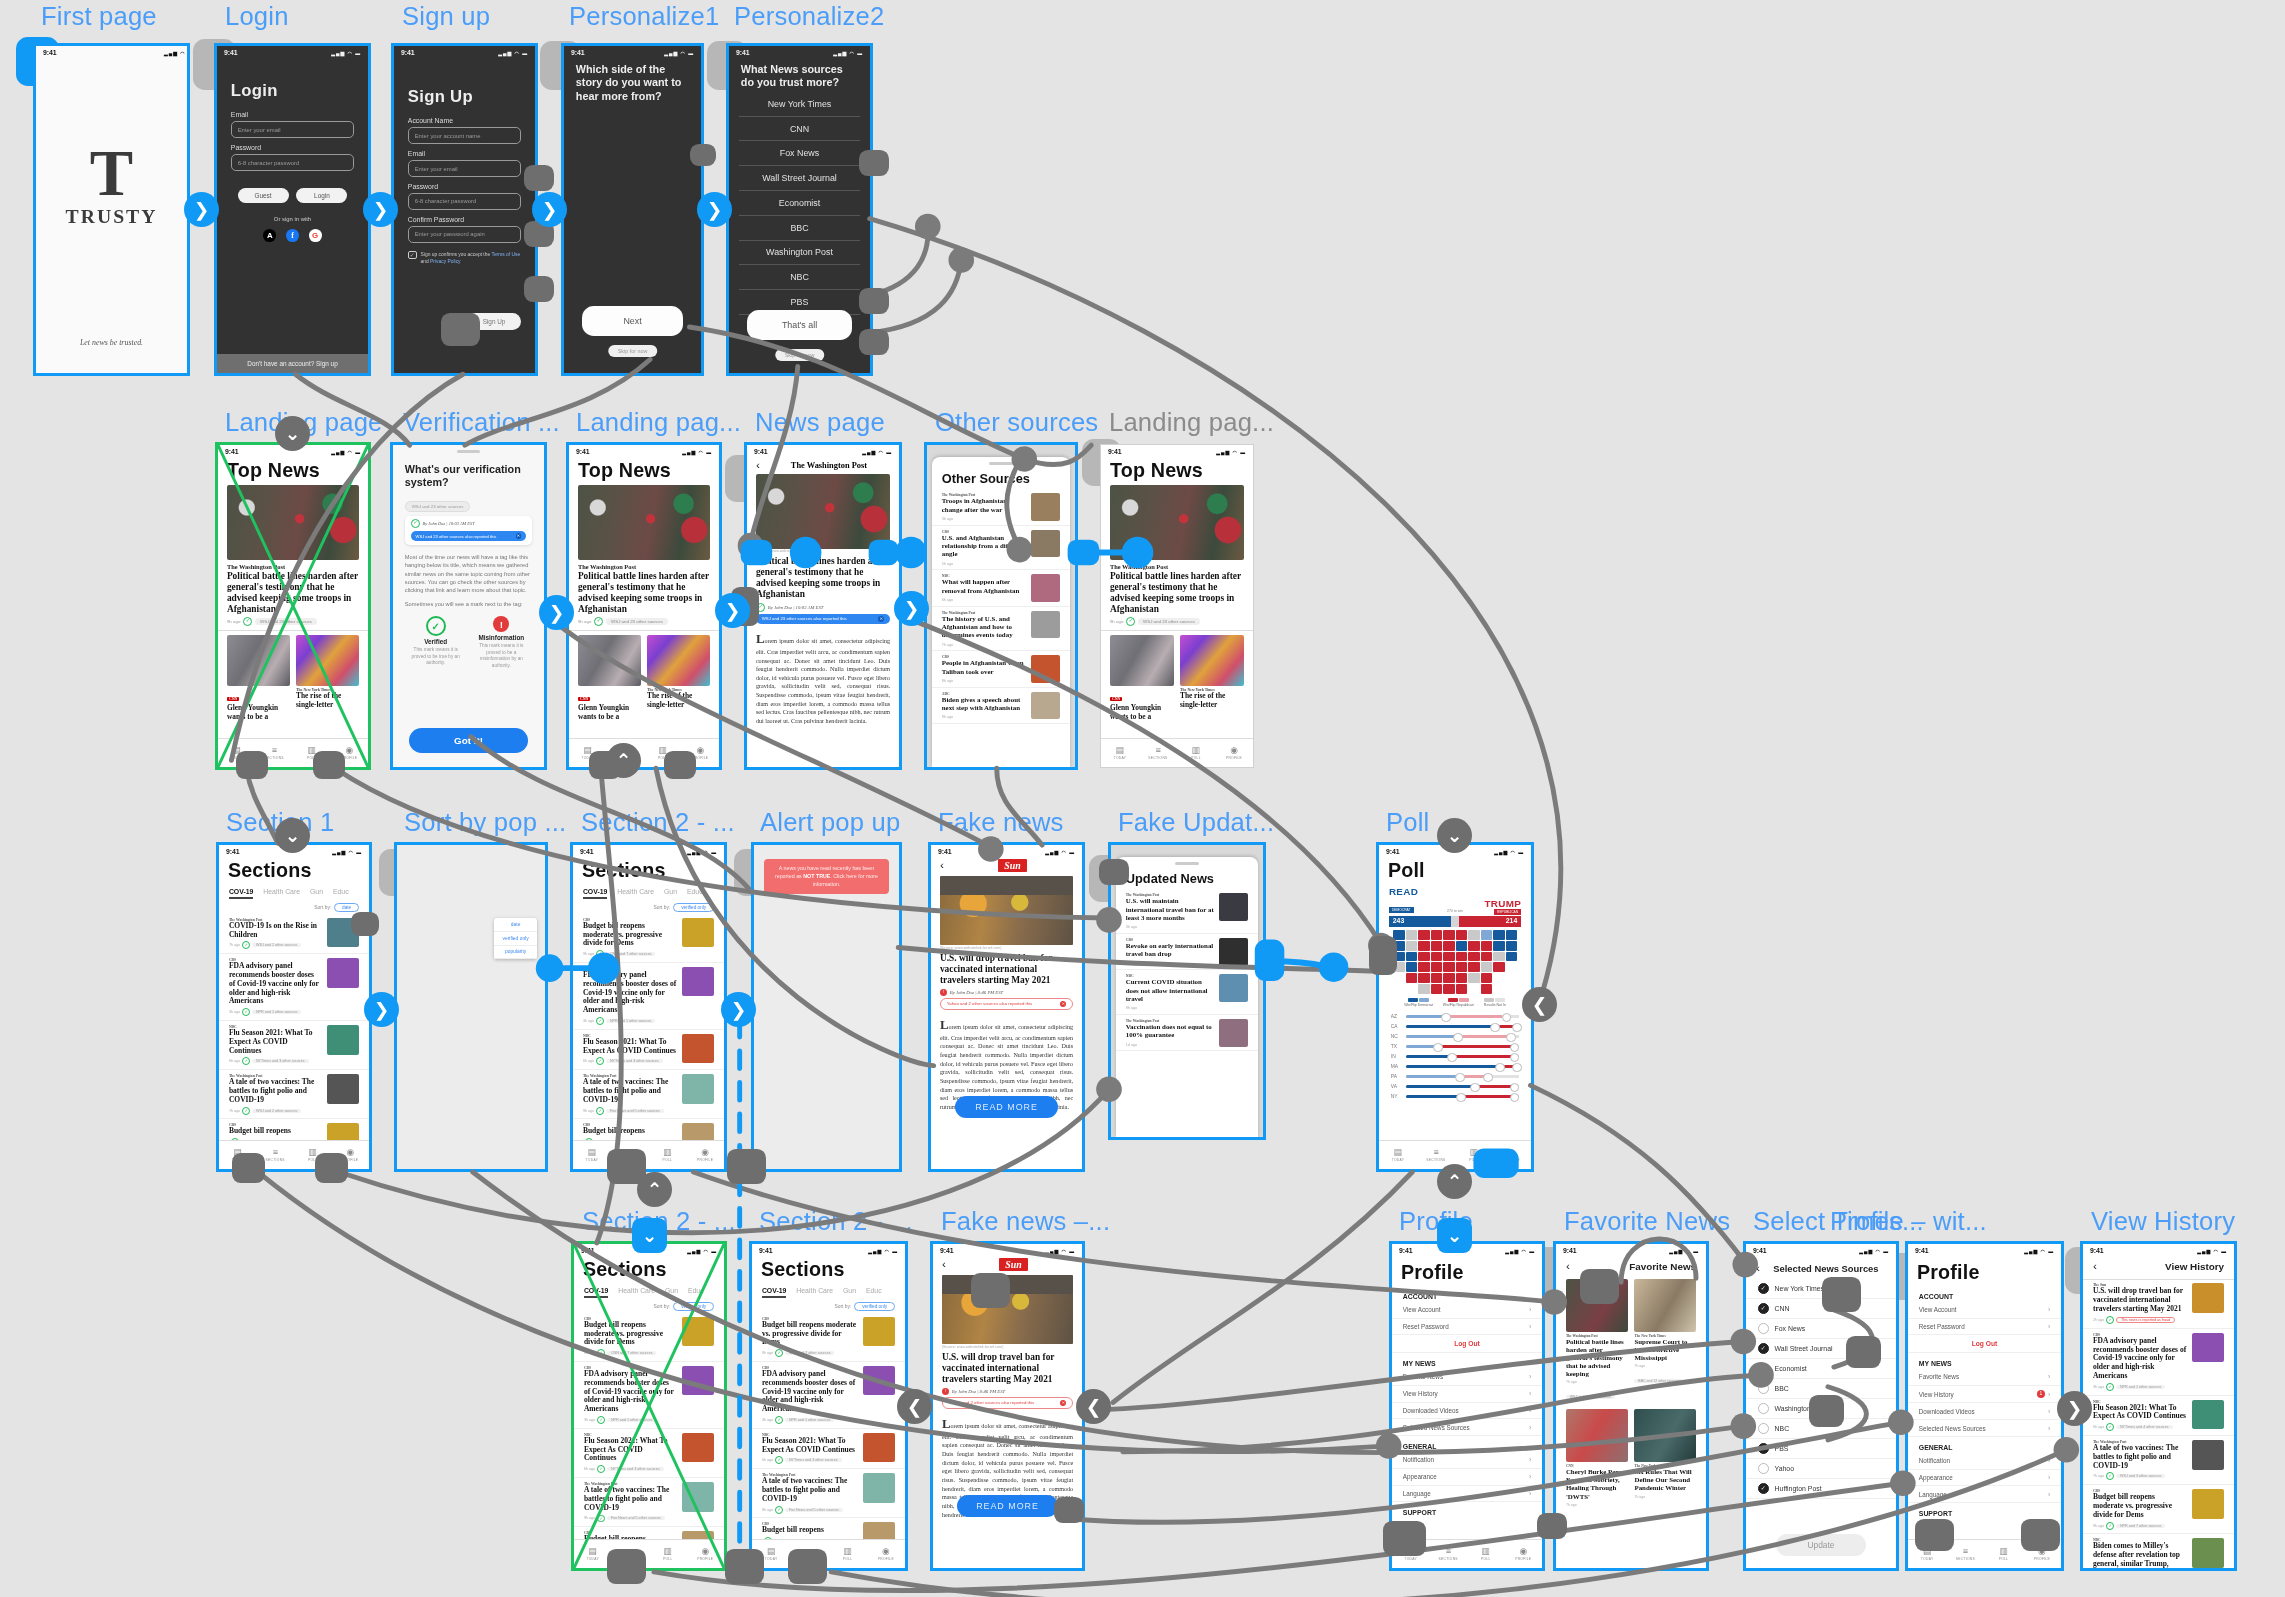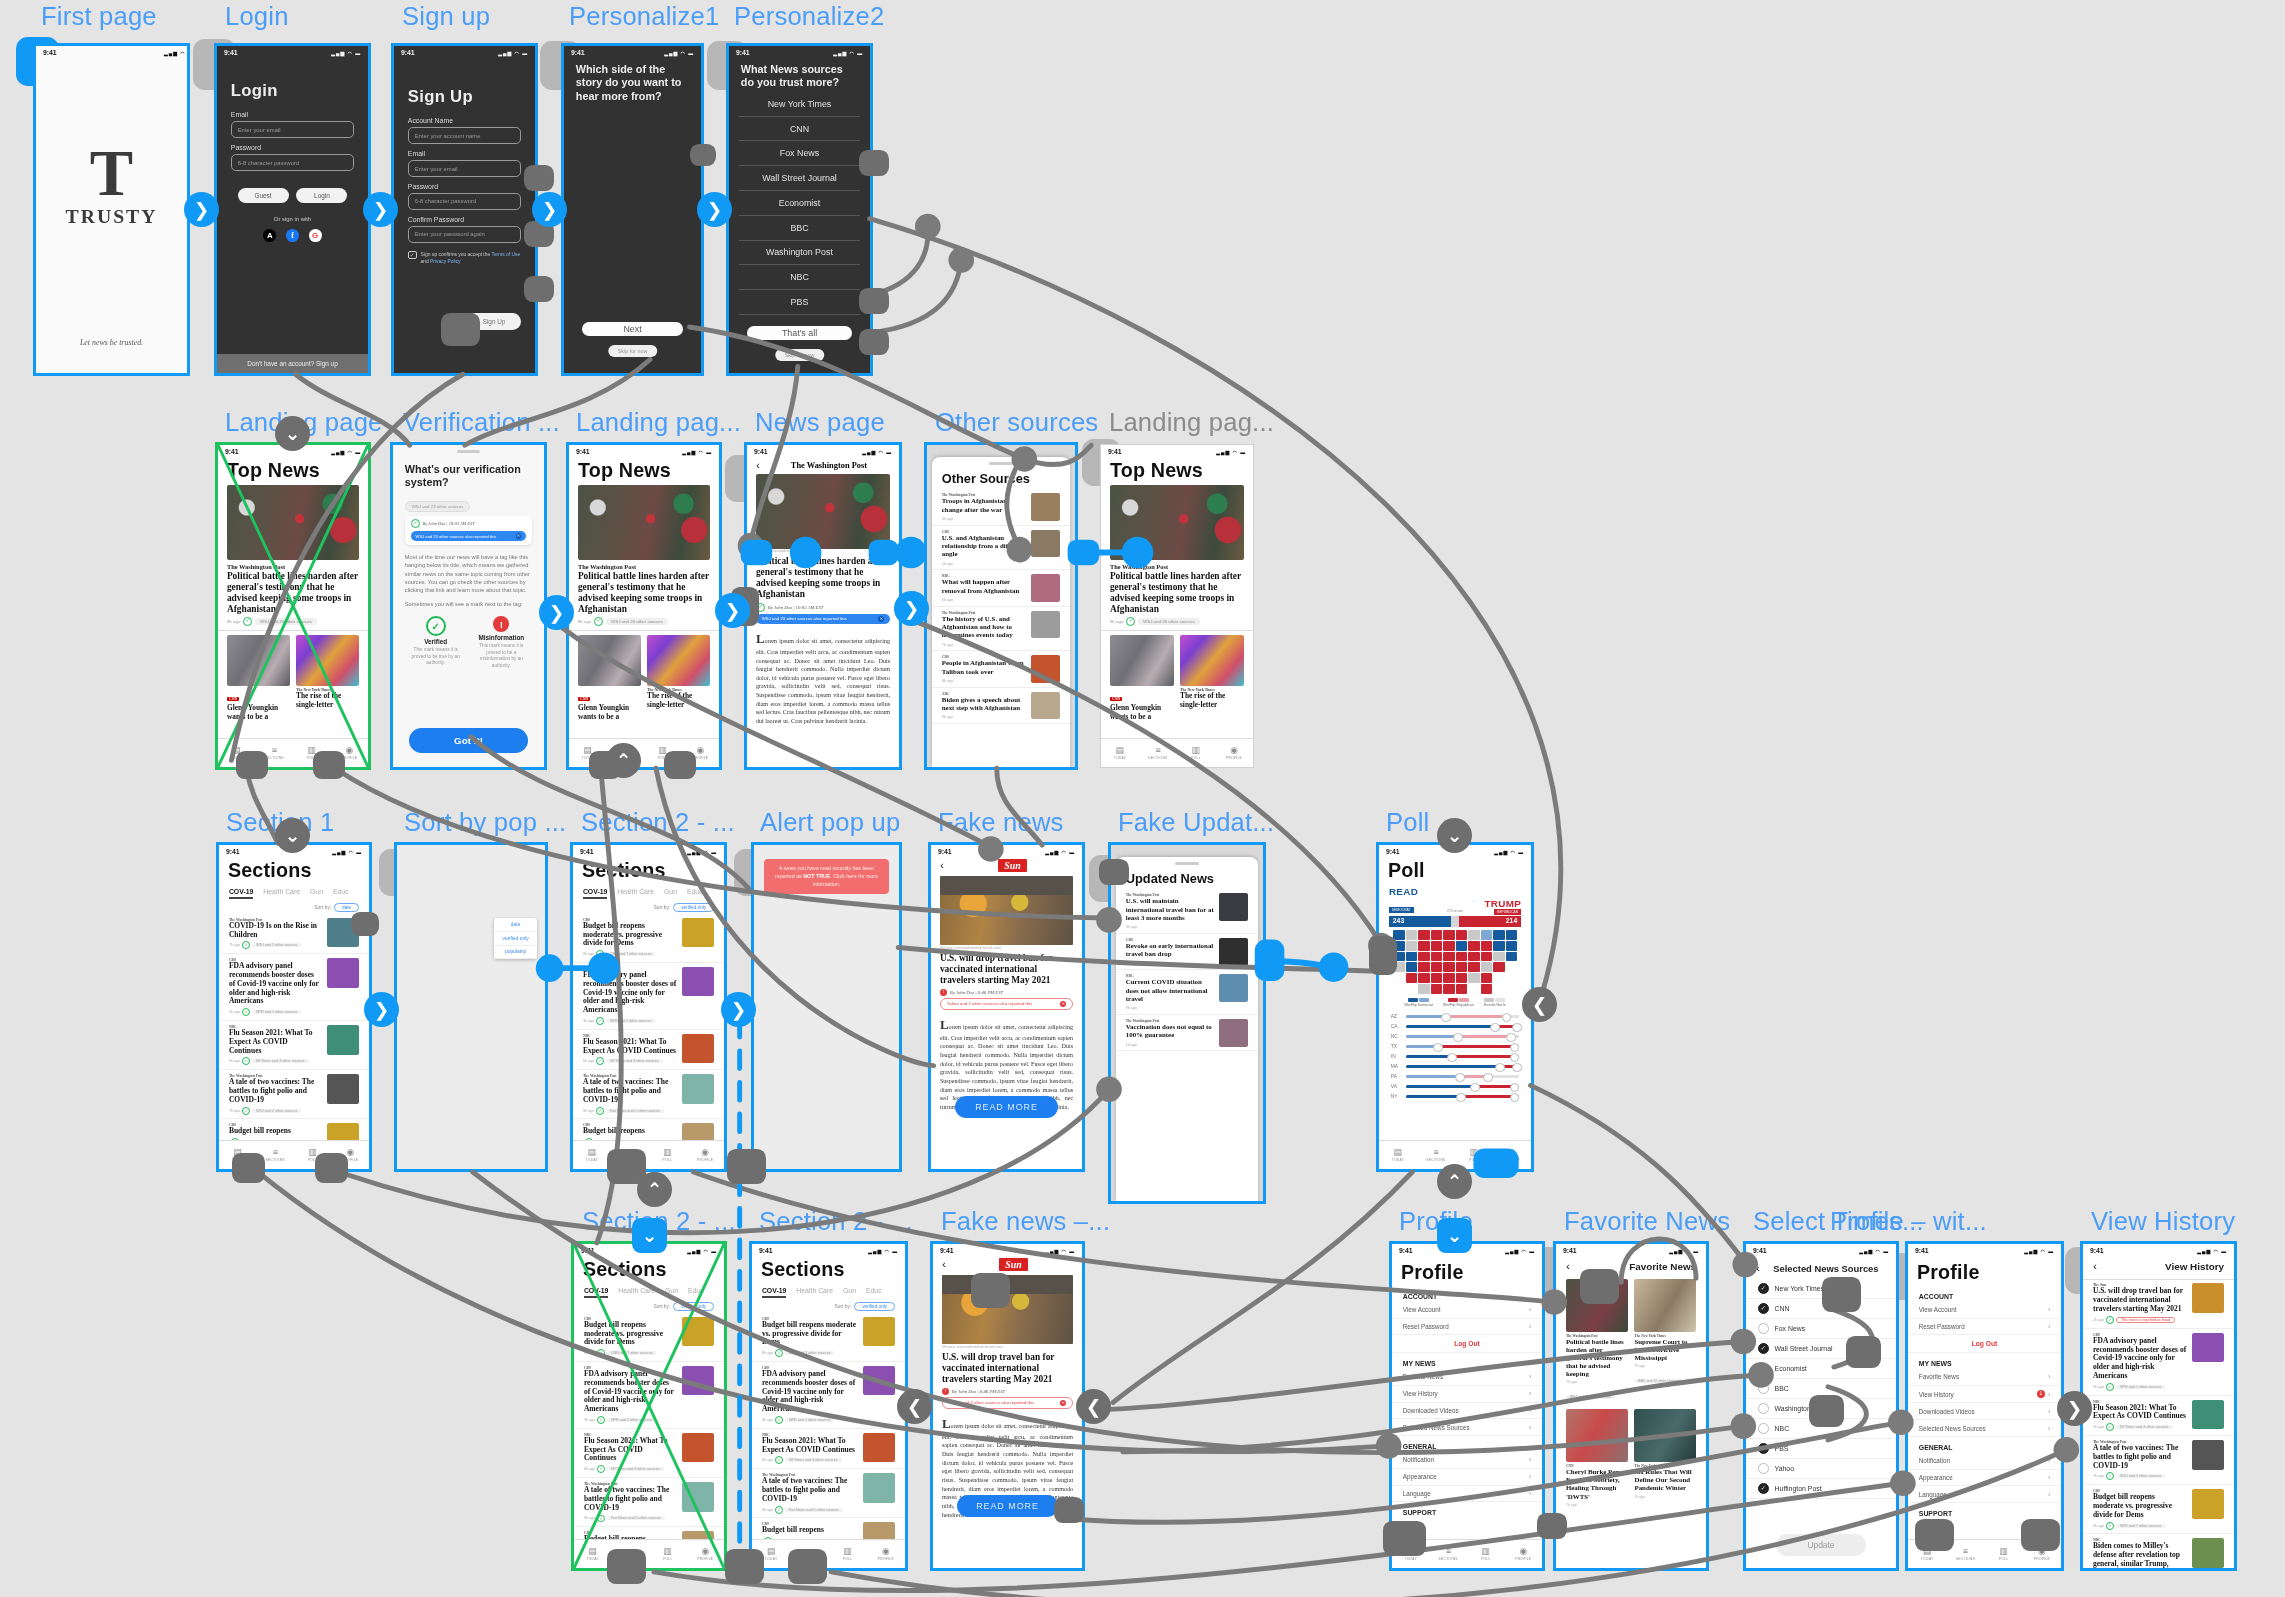--- a/index.html
+++ b/index.html
@@ -44,21 +44,21 @@
   .so.gg{background:#fff;color:#ea4335;}
   .loginfooter{position:absolute;bottom:0;left:0;right:0;background:#6f6f6f;color:#eee;font-size:6.4px;text-align:center;padding:5.9px 0;}
   .terms{display:flex;gap:3.9px;padding:4.9px 13.8px 0;font-size:4.9px;color:#ccc;line-height:1.5;}
   .terms .cb{width:6.9px;height:6.9px;border:1px solid #ccc;border-radius:2px;font-size:5.9px;line-height:6.9px;text-align:center;color:#ccc;flex:none;}
   .terms a{color:#7fb3f5;text-decoration:none;}
   .signup .submit{position:absolute;right:13.8px;bottom:43px;background:#f2f2f2;color:#777;border-radius:9.9px;font-size:6.4px;padding:4.9px 15.8px;}
 
   
   .pz .q{font-size:10.8px;font-weight:800;padding:5.9px 11.8px 2px;line-height:1.25;}
   .pz .opt{text-align:center;font-size:8.9px;color:#e2e2e2;padding:6.9px 0;border-bottom:1px solid #555;margin:0 9.9px;}
-  .pz .primary{position:absolute;left:17.7px;right:17.7px;bottom:37px;background:#fdfdfd;color:#555;border-radius:11.8px;text-align:center;font-size:8.9px;padding:2px 0;}
+  .pz .primary{position:absolute;left:17.7px;right:17.7px;bottom:37px;background:#fdfdfd;color:#555;border-radius:11.8px;text-align:center;font-size:8.9px;padding:10px 0;}
   .pz .skip{position:absolute;left:50%;transform:translateX(-50%);bottom:15.8px;background:#efefef;color:#999;border-radius:8.9px;font-size:5.4px;padding:3px 9.9px;white-space:nowrap;}
 
   
   .bigtitle{font-size:19.7px;font-weight:800;color:#111;padding:3px 8.9px 2px;letter-spacing:0.2px;}
   .hero{height:75px;margin:1px 8.9px 3px;border-radius:2px;background:
     radial-gradient(circle at 15% 30%,#d8d8d8 0 6%,transparent 7%),
     radial-gradient(circle at 80% 25%,#2e7d4f 0 8%,transparent 9%),
     radial-gradient(circle at 88% 60%,#b8303a 0 10%,transparent 11%),
     radial-gradient(circle at 55% 45%,#c4323c 0 5%,transparent 6%),
     linear-gradient(100deg,#4c5345 0%,#5c5146 30%,#6d4a45 55%,#3c4a3c 78%,#6b5a42 100%);}
@@ -862,21 +862,21 @@
       <div class="tagchip red">
           <span>Yahoo and 2 other sources also reported this</span>
           <span class="x">✕</span>
         </div>
       <div class="artbody">Lorem ipsum dolor sit amet, consectetur adipiscing elit. Cras imperdiet velit arcu, ac condimentum sapien consequat ac. Donec sit amet tincidunt Leo. Duis feugiat hendrerit commodo. Nulla imperdiet dictum dolor, id vehicula purus posuere vel. Fusce eget libero gravida, sollicitudin velit sed, consequat risus. Suspendisse commodo, ipsum vitae feugiat hendrerit, diam eros imperdiet lorem, a commodo massa tellus sed lectus. Cras faucibus pellentesque nibh, nec rutrum dui laoreet ut. Cras pulvinar hendrerit lacinia.</div>
       <div class="readmore">READ MORE</div>
     </div>
   </div>
 
   <div class="flabel" style="left:1118px;top:808px">Fake Updat...</div>
-  <div class="frame" style="left:1111px;top:845px;width:152px;height:356px">
+  <div class="frame" style="left:1111px;top:845px;width:152px;height:292px">
     <div class="screen" style="background:#d9d9d9">
       <div class="sheet">
         <div class="handle"></div>
         <div class="stitle">Updated News</div>
         <div>
             <div class="mini">
     <div class="mtxt">
       <div class="mpub">The Washington Post</div>
       <div class="mtitle">U.S. will maintain international travel ban for at least 3 more months</div>
       <div class="mtime">3h ago</div>

